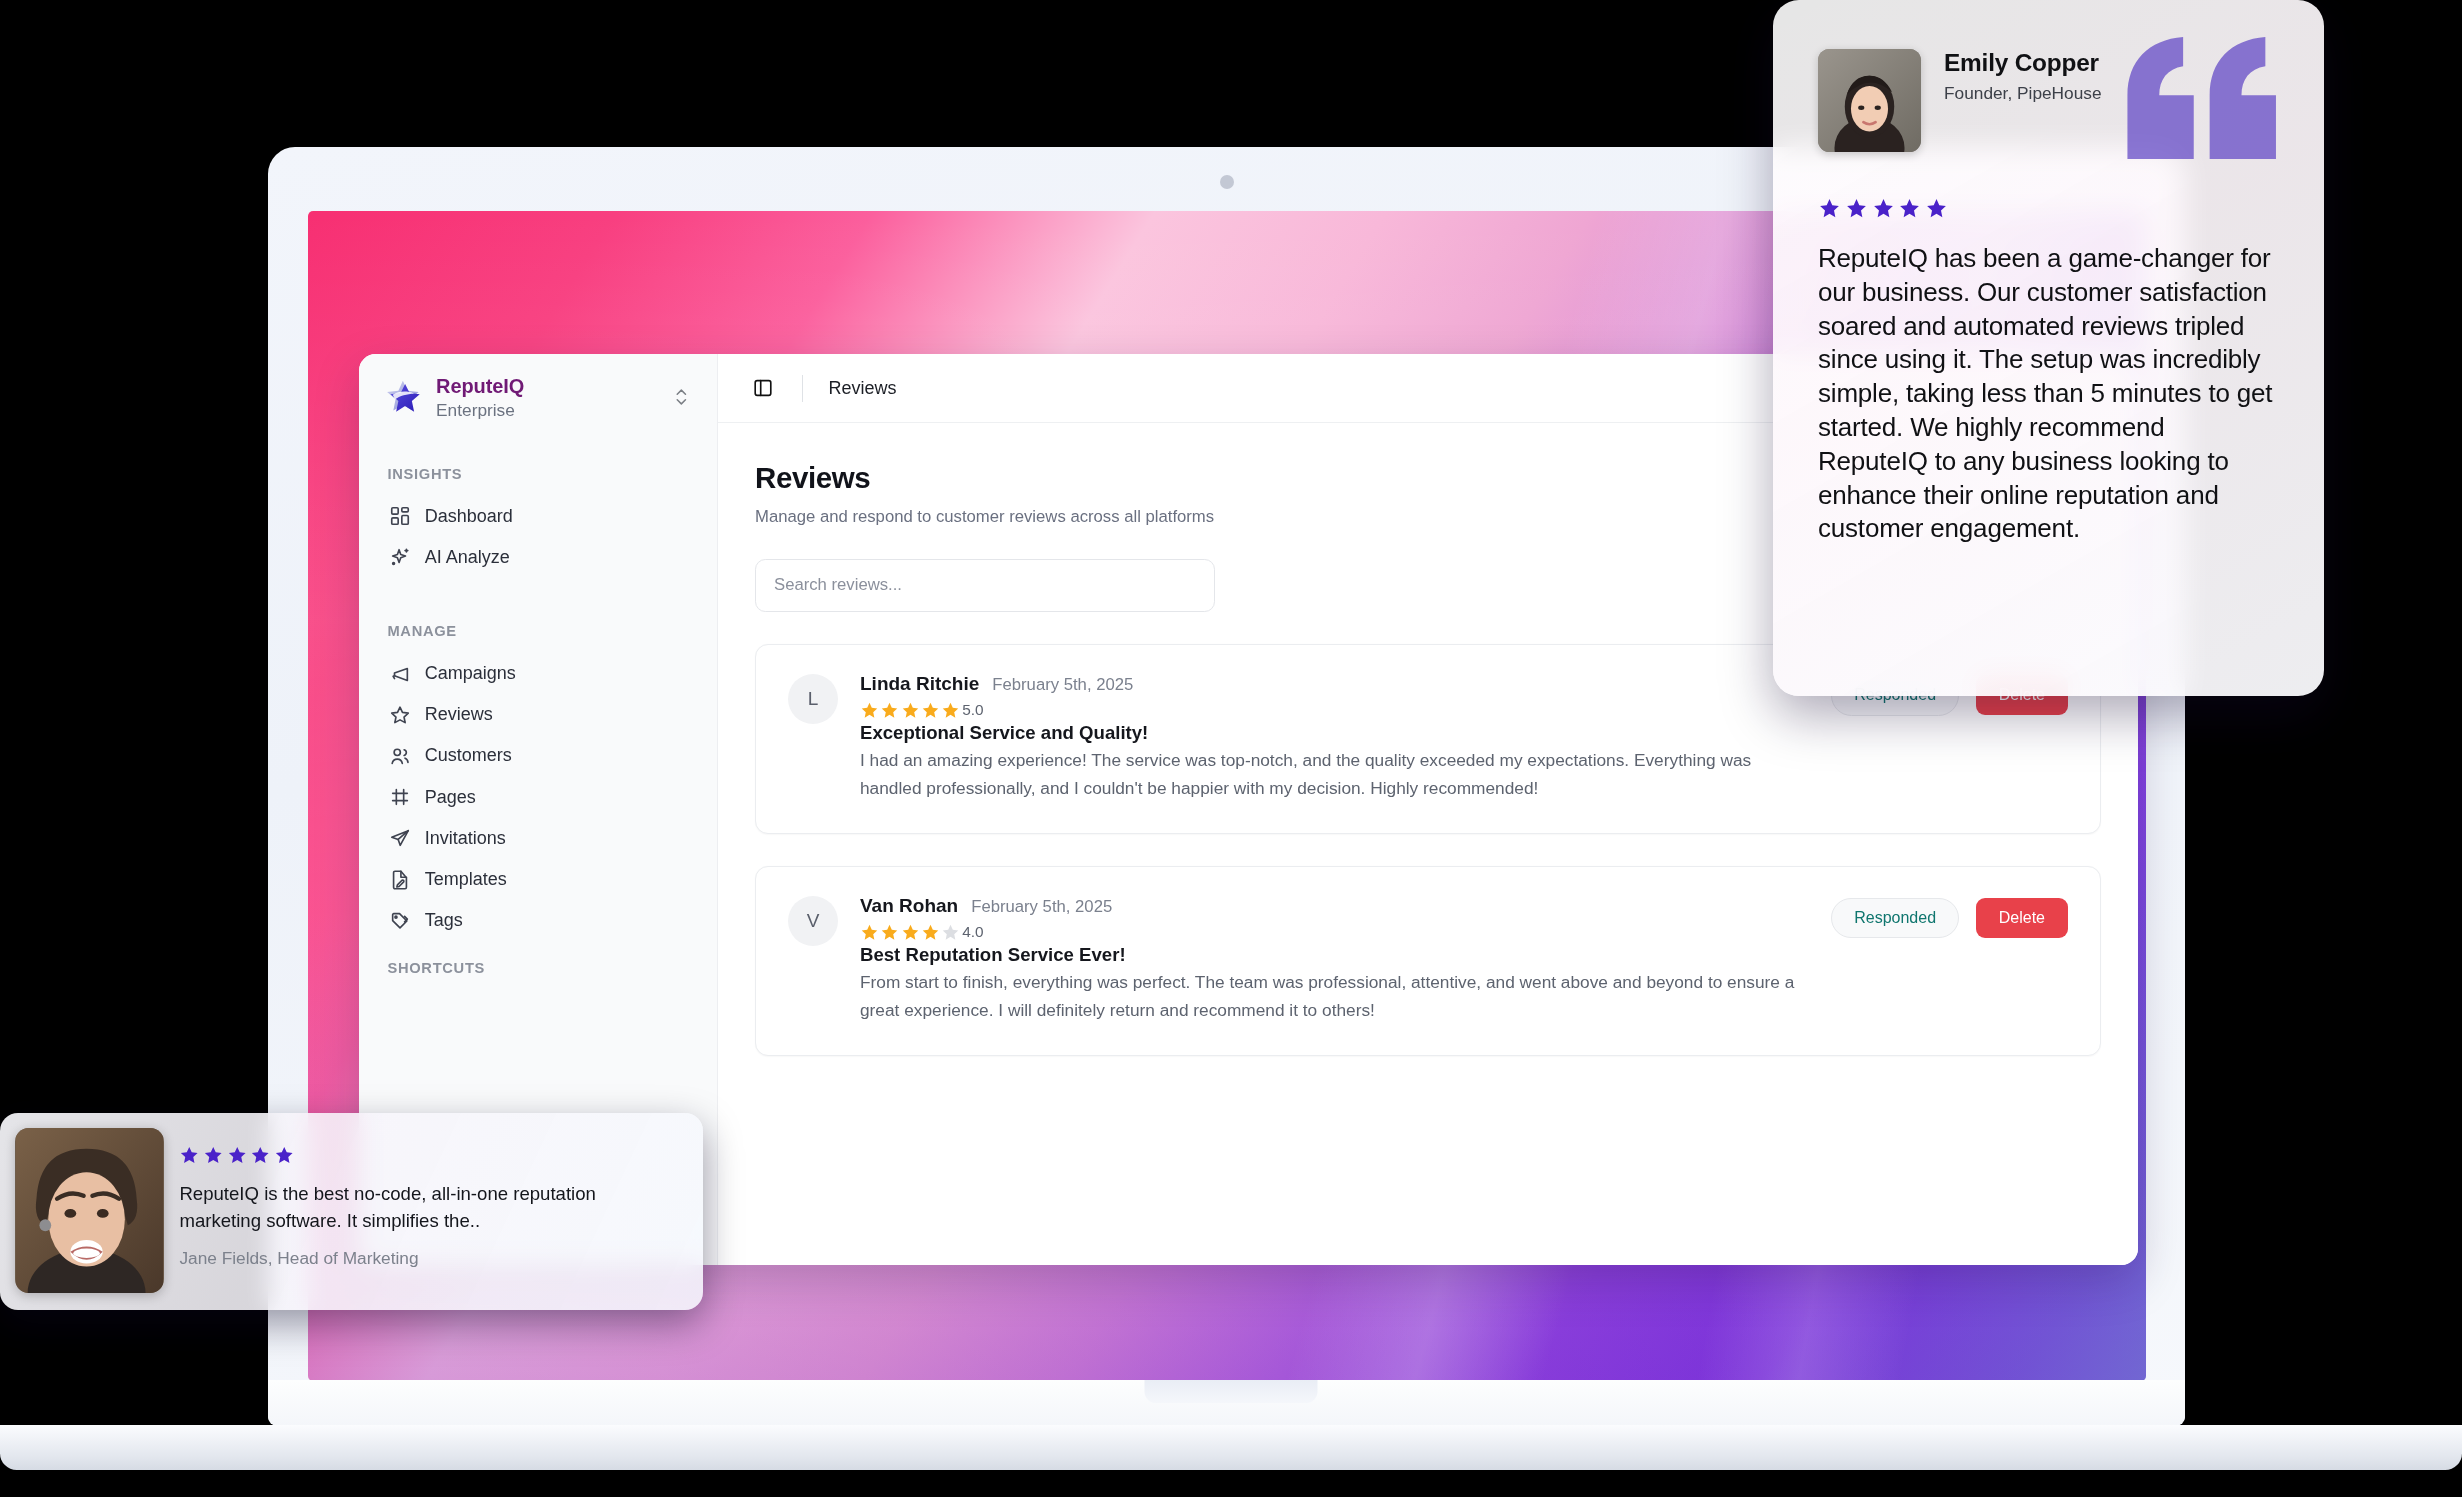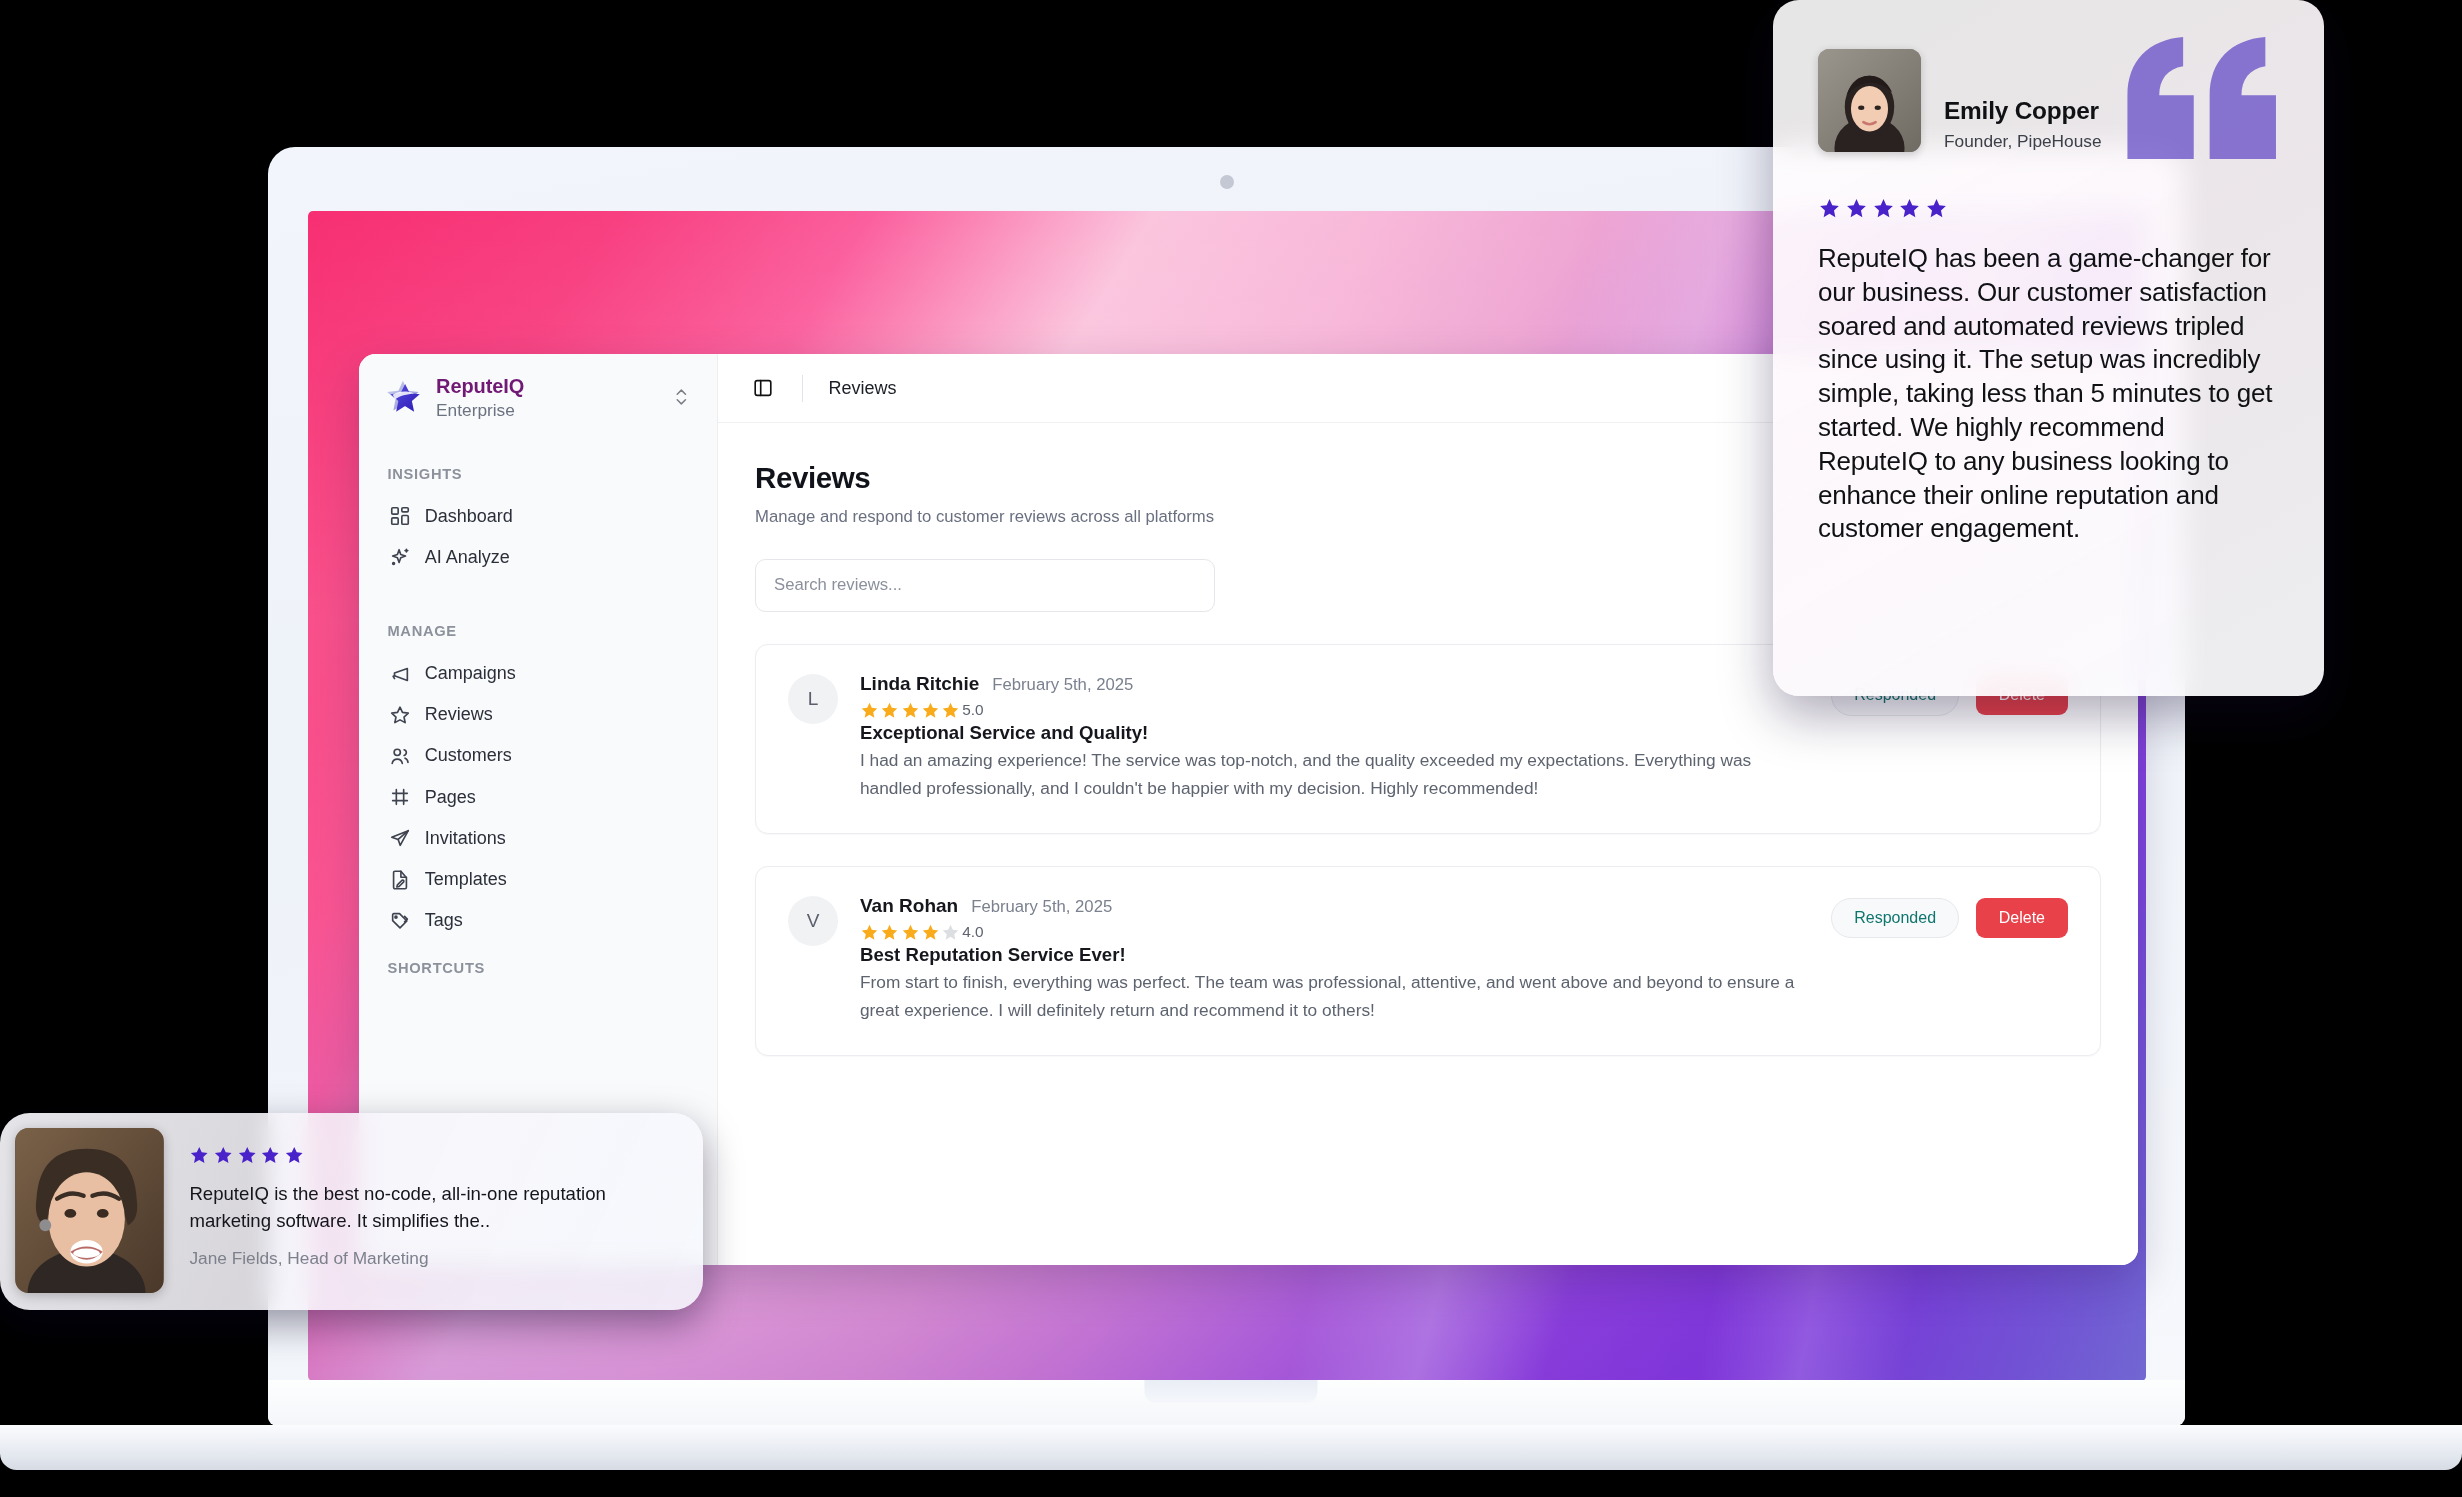--- a/index.html
+++ b/index.html
@@ -197,44 +197,44 @@
     background: linear-gradient(150deg, rgba(255,255,255,.90) 0%, rgba(253,247,251,.93) 45%, rgba(250,250,253,.95) 100%);
     backdrop-filter: blur(14px);
     box-shadow: 0 19px 51px rgba(20,10,50,.35);
     padding: 49px 45px 0 45px;
     overflow:hidden;
   }
   #testimonial-quote-mark {
     position:absolute; right: 37px; top: 37px;
     width: 160px; height: 122px; opacity:.78;
   }
-  #testimonial-person { display:flex; align-items:flex-end; gap: 23px; position:relative; z-index:2; }
+  #testimonial-person { display:flex; align-items:flex-start; gap: 23px; position:relative; z-index:2; }
   #testimonial-avatar {
     width: 103px; height: 103px; flex:0 0 103px; border-radius: 11.5px;
     overflow:hidden; box-shadow: 0 2.6px 9px rgba(0,0,0,.18);
     background:#8f8a84;
   }
   #testimonial-name { font-size: 24.4px; font-weight:700; color:#101114; letter-spacing:-0.2px; }
   #testimonial-role { font-size: 17.3px; color:#3c4049; margin-top: 6.4px; }
   #testimonial-stars { display:flex; gap: 3.8px; margin-top: 45px; }
   #testimonial-stars .star { width: 23px; height: 23px; }
   #testimonial-text {
     margin-top: 22px; font-size: 26px; line-height: 1.30;
     color:#101114; letter-spacing:-0.2px;
   }
 
   
   #testimonial-card-bottom {
     position:absolute; left: 0px; top: 1113px;
     width: 703px; height: 197px;
-    border-radius: 30px;
+    border-radius: 18px;
     background: linear-gradient(115deg, rgba(246,246,250,.93) 0%, rgba(246,244,250,.88) 40%, rgba(245,248,253,.86) 100%);
     backdrop-filter: blur(11.5px);
     box-shadow: 0 14px 38px rgba(10,5,35,.40);
-    display:flex; gap: 25px; padding: 15.4px 22px 15.4px 15.4px;
+    display:flex; gap: 15px; padding: 15.4px 22px 15.4px 15.4px;
     overflow:hidden;
   }
   #testimonial-bottom-avatar {
     width: 149px; height: 165px; flex:0 0 149px;
     border-radius: 14px; overflow:hidden; background:#6e5d4c;
     box-shadow: 0 2.6px 10.3px rgba(0,0,0,.22);
   }
   #testimonial-bottom-body { flex:1; min-width:0; padding-top: 16.7px; }
   #testimonial-bottom-stars { display:flex; gap:3.2px; }
   #testimonial-bottom-stars .star { width: 20.5px; height: 20.5px; }

